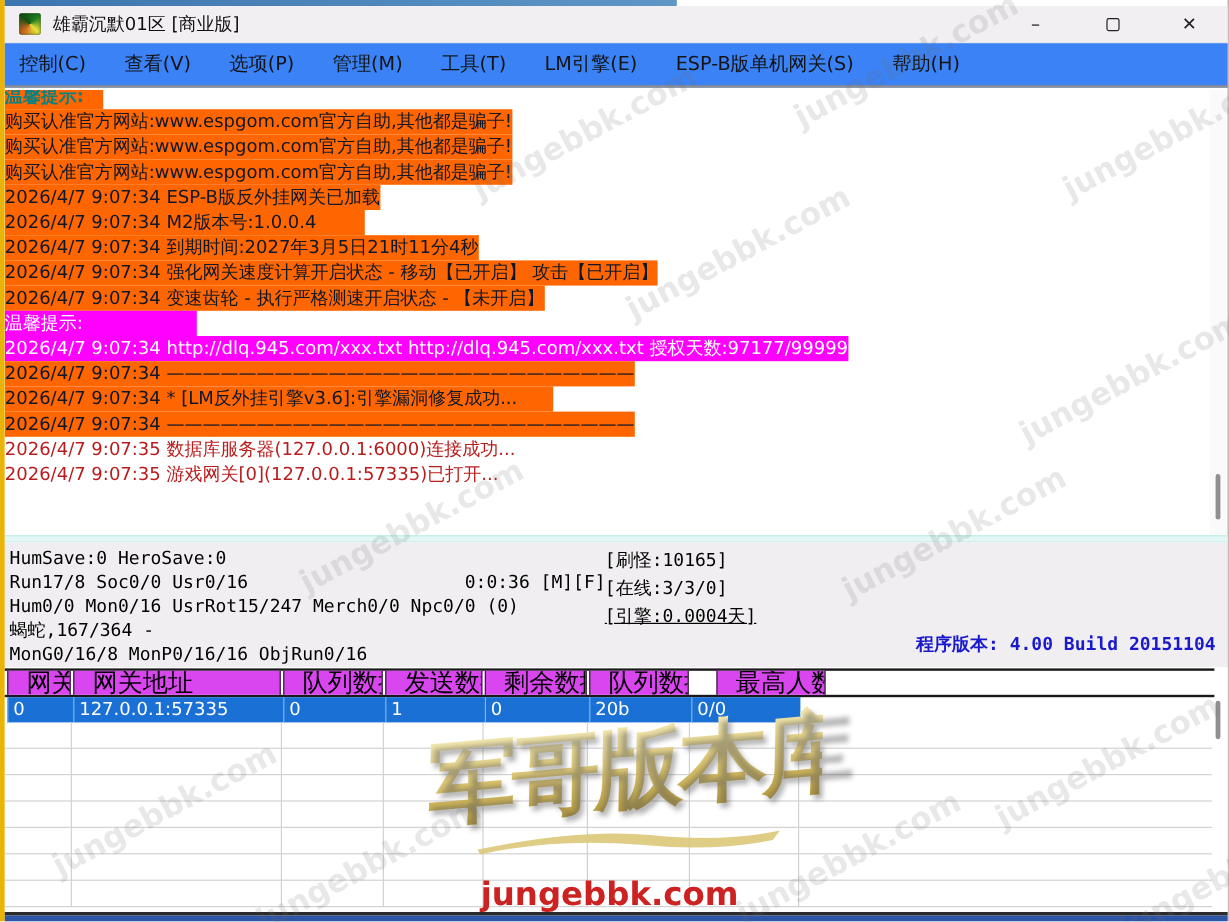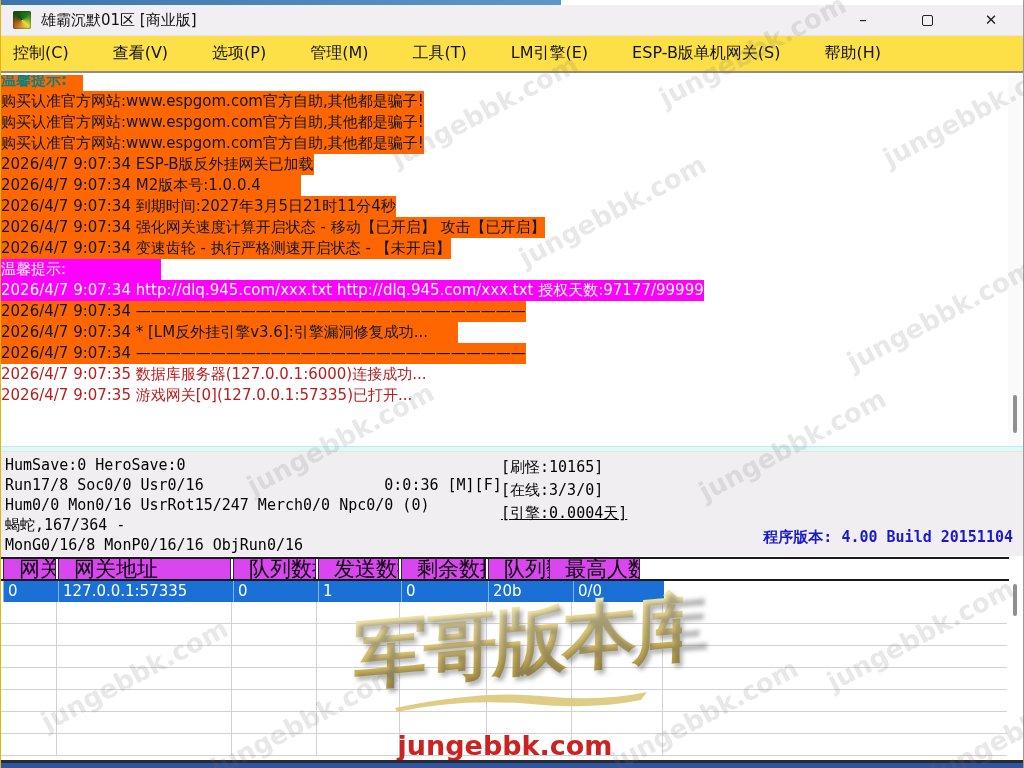--- a/index.html
+++ b/index.html
@@ -1,39 +1,39 @@
 <!DOCTYPE html>
 <html><head>
 <meta charset="utf-8">
 <style>
   * { margin:0; padding:0; box-sizing:border-box; }
   html,body { width:1024px; height:768px; overflow:hidden;
     font-family:"DejaVu Sans", sans-serif; background:#fff; }
   #window { position:relative; width:1024px; height:768px;
-    border-left:1px solid #eab308; border-right:1px solid #9a9a9a; background:#fff; }
+    border-left:4px solid #eab308; border-right:1px solid #9a9a9a; background:#fff; }
 
   
   #top-strip { position:absolute; left:0; top:0; width:560px; height:5px;
     background:linear-gradient(90deg,#3c74ae,#5e97c6); }
 
   
   #titlebar { position:absolute; left:0; top:5px; width:100%; height:31px;
     background:#f2eff3; display:flex; align-items:center; border-bottom:1px solid #e7e4e9; }
   #app-icon { width:18px; height:18px; margin:0 10px 0 12px; border-radius:2px;
     background:conic-gradient(from 45deg,#1f7a1f,#e8e13a,#c8641e,#134f13,#1f7a1f);
     box-shadow:inset 0 0 2px #06300b; }
   #title-text { font-size:15px; color:#111; }
   #win-buttons { margin-left:auto; display:flex; height:100%; }
   .winbtn { width:64px; height:100%; display:flex; align-items:center; justify-content:center;
     font-size:15px; color:#222; cursor:default; }
   .winbtn .sq { width:11px; height:11px; border:1.4px solid #222; border-radius:2px; }
 
   
   #menubar { position:absolute; left:0; top:36px; width:100%; height:37px;
-    background:#fde047; display:flex; align-items:center; gap:16px;
+    background:#3b82f6; display:flex; align-items:center; gap:4px;
     border-bottom:2px solid #8d8d8d; }
   .menu-item { font-size:16px; color:#141414; padding:0 14px; white-space:nowrap; }
   .menu-item:first-child { padding-left:12px; }
 
   
   #log { position:absolute; left:0; top:75px; width:1008px; height:371px;
     background:#fff; overflow:hidden; }
   .log-line { height:21px; line-height:21px; font-size:15px; white-space:pre; }
   .log-line:first-child { margin-top:-5px; }
   .hl { display:inline-block; height:21px; }
@@ -164,21 +164,21 @@
   <div id="bottom">
     <div id="thead-topline"></div>
     <div id="thead-bottomline"></div>
     <div id="thead">
         <div class="th" style="left: 2px; width: 53px;">网关</div>
         <div class="th" style="left: 57px; width: 173px;">网关地址</div>
         <div class="th" style="left: 232px; width: 83px;">队列数据</div>
         <div class="th" style="left: 317px; width: 81px;">发送数据</div>
         <div class="th" style="left: 400px; width: 85px;">剩余数据</div>
         <div class="th" style="left: 487px; width: 83px;">队列数据</div>
-        <div class="th" style="left: 548px; width: 91px;">最高人数</div>
+        <div class="th" style="left: 593px; width: 91px;">最高人数</div>
       </div>
     <div id="sel-row" style="background: rgb(26, 112, 213);">
         <div class="td" style="left: 0px; width: 53px;">0</div>
         <div class="td" style="left: 55px; width: 173px;">127.0.0.1:57335</div>
         <div class="td" style="left: 230px; width: 83px;">0</div>
         <div class="td" style="left: 315px; width: 81px;">1</div>
         <div class="td" style="left: 398px; width: 85px;">0</div>
         <div class="td" style="left: 485px; width: 83px;">20b</div>
         <div class="td" style="left: 570px; width: 91px;">0/0</div>
       </div>

